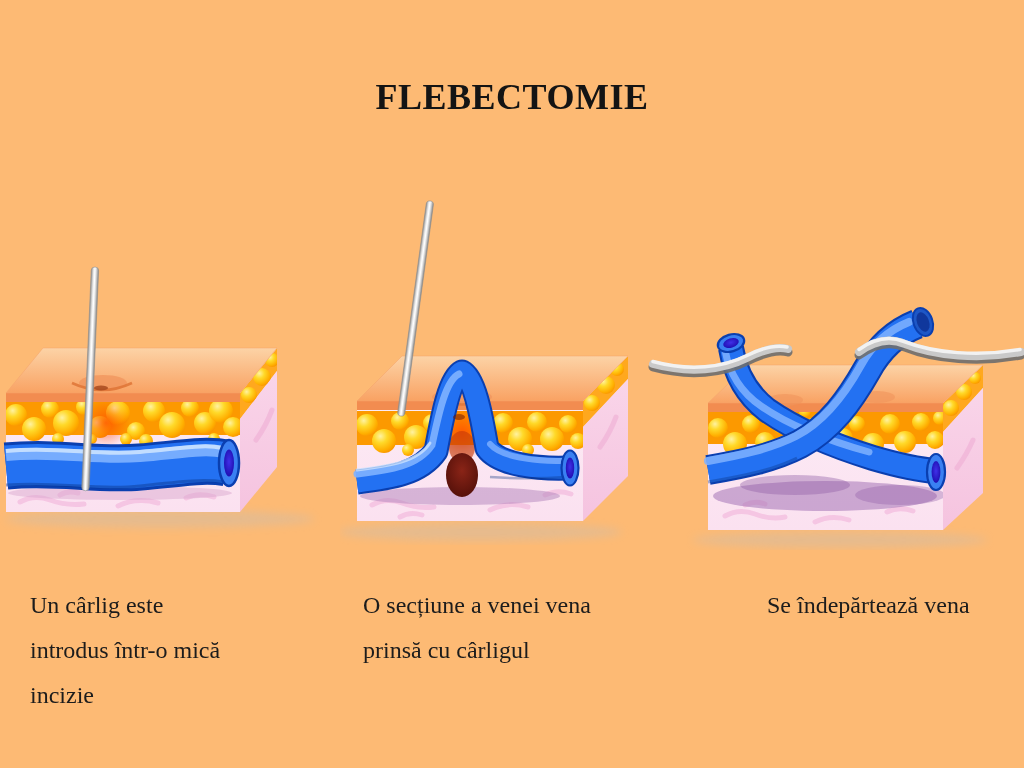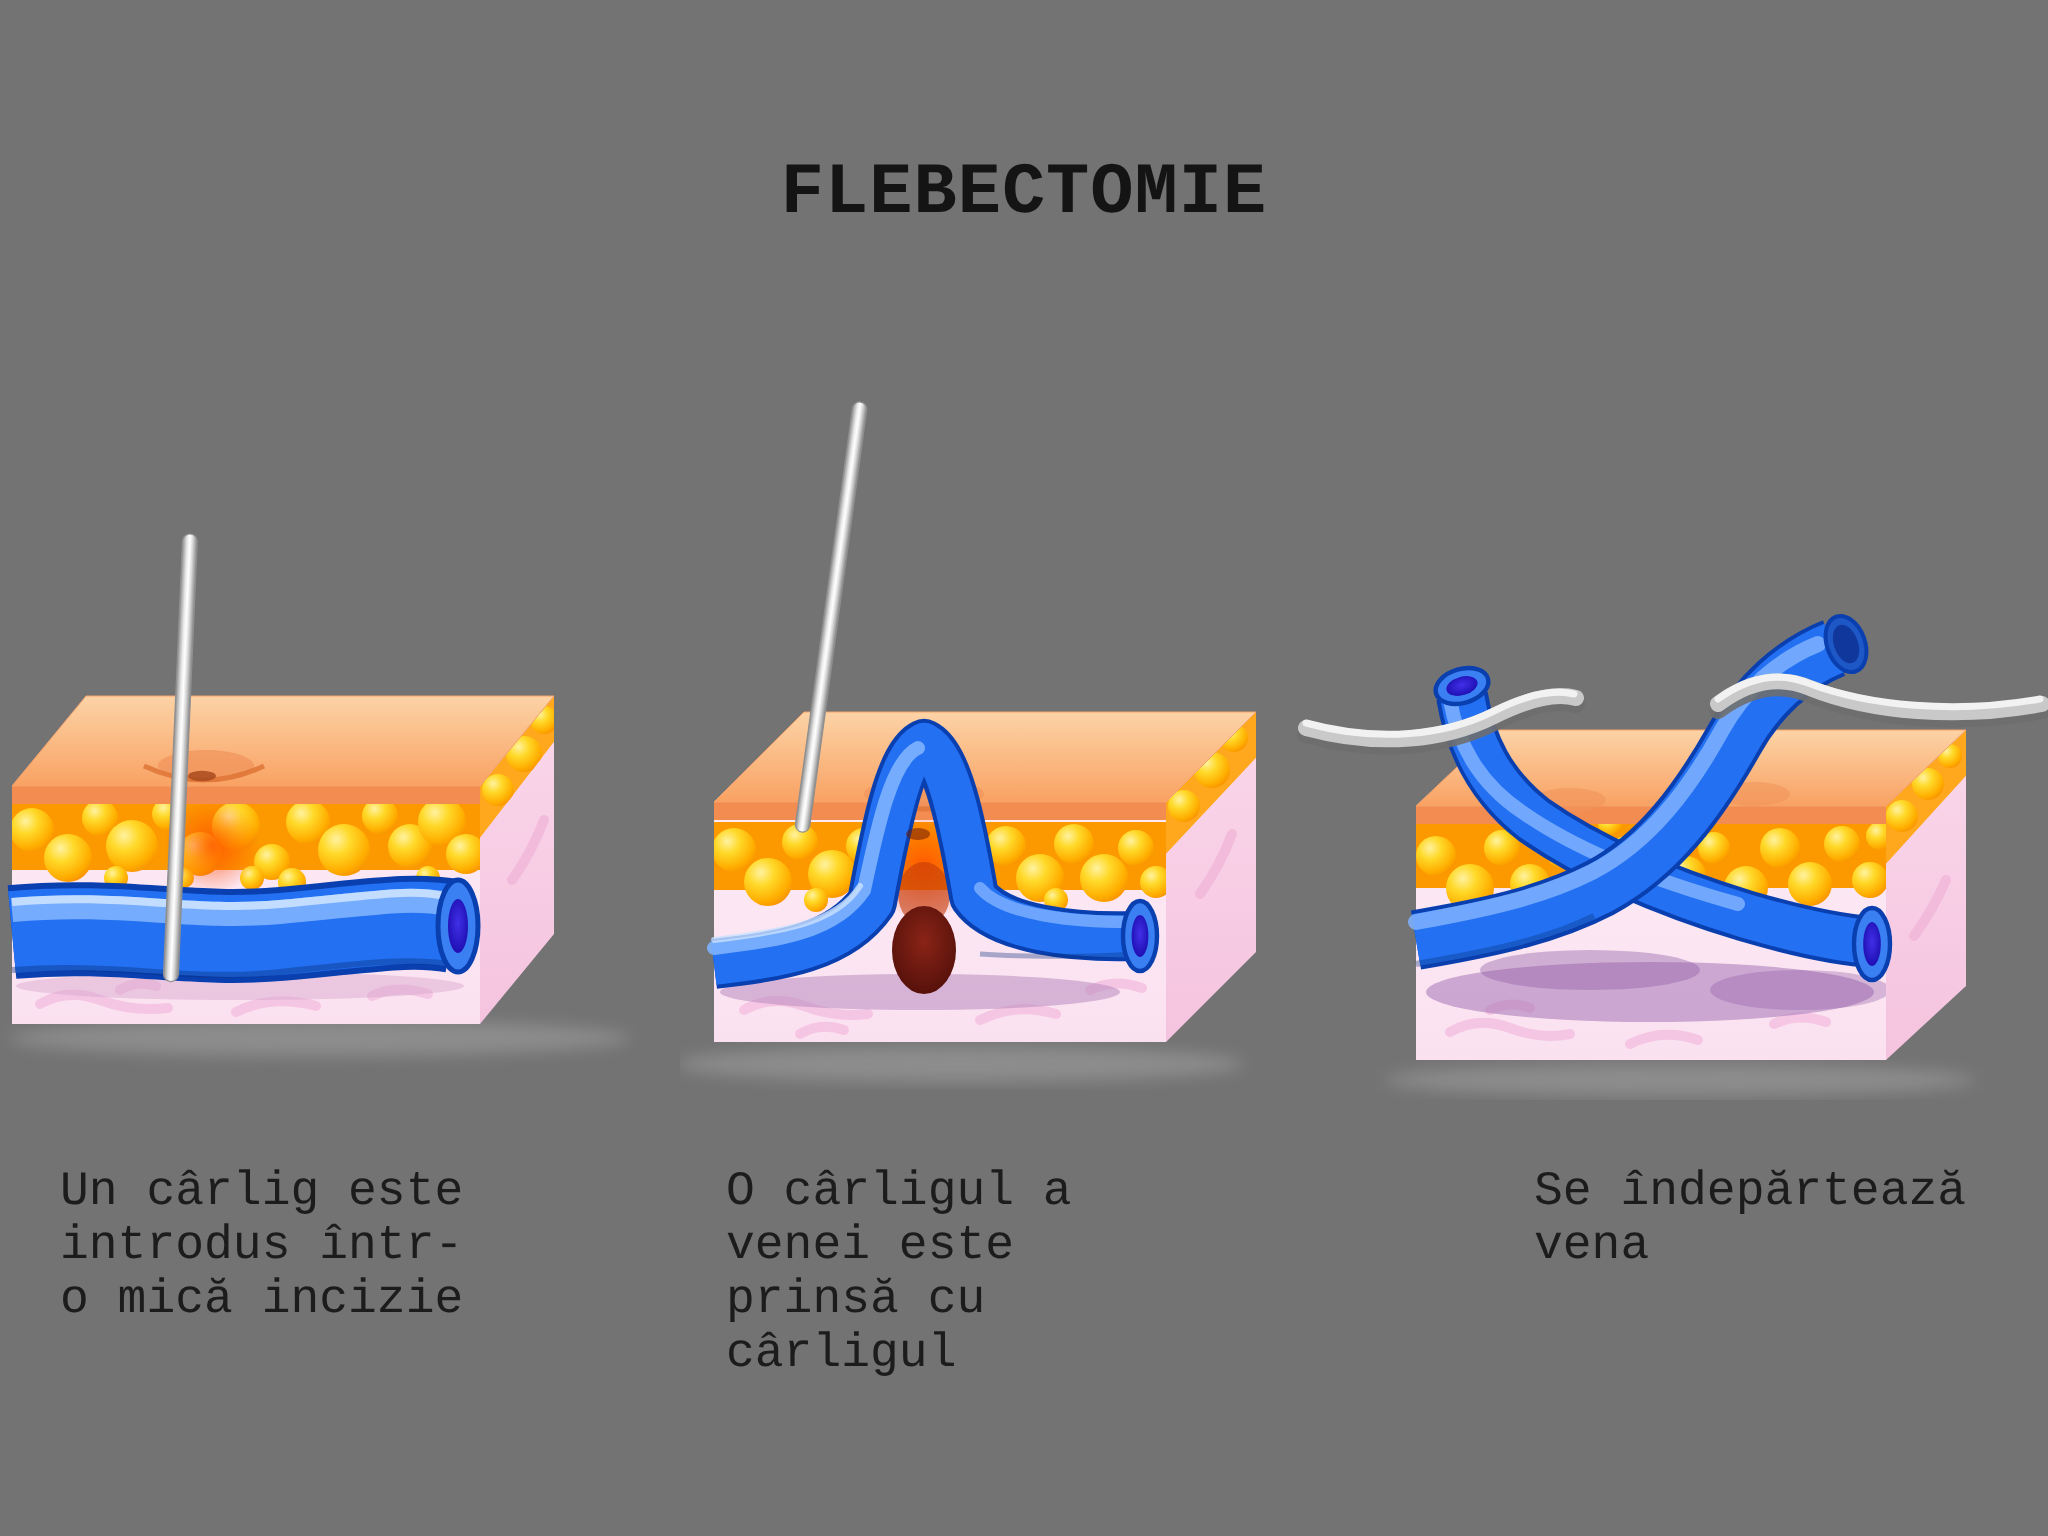--- a/index.html
+++ b/index.html
@@ -1,22 +1,22 @@
 <!DOCTYPE html>
 <html><head>
 <meta charset="utf-8">
 <style>
   html,body{margin:0;padding:0;background:#fff;}
-  .canvas{position:relative;width:1024px;height:768px;background:#737373;overflow:hidden;
-          font-family:Liberation Mono, monospace;}
+  .canvas{position:relative;width:1024px;height:768px;background:#fdba74;overflow:hidden;
+          font-family:Liberation Serif, serif;}
   .title{position:absolute;left:0;top:76px;width:100%;margin:0;text-align:center;
          font-size:36px;font-weight:700;letter-spacing:0.5px;color:#141414;}
   figure{margin:0;padding:0;}
   .illus{position:absolute;}
-  .caption{position:absolute;top:583px;margin:0;font-size:24px;line-height:27px;
+  .caption{position:absolute;top:583px;margin:0;font-size:24px;line-height:45px;
            color:#1c1c1c;font-weight:400;}
   #cap1{left:30px;width:210px;}
   #cap2{left:363px;width:240px;}
   #cap3{left:728px;width:240px;margin-left:39px;}
 </style>
 </head>
 <body>
 
 <div class="canvas">
 
@@ -242,21 +242,21 @@
         <path d="M150,292 C165,293 200,294 226,292" stroke="#08307E" stroke-width="2.5" opacity="0.35"></path>
         <ellipse cx="230" cy="283" rx="8.5" ry="17.5" fill="#3A80F2" stroke="#0A3FB0" stroke-width="2.2"></ellipse>
         <ellipse cx="230" cy="283" rx="4.2" ry="10.5" fill="url(#b-lum)"></ellipse>
       </g>
 
       <ellipse cx="119" cy="232" rx="6" ry="3" fill="#6E1C06" opacity="0.55"></ellipse>
       <g transform="rotate(7.8 90 18)">
         <rect x="86.4" y="16" width="7.2" height="217" rx="3.6" fill="url(#b-metal)" stroke="#8F8F8F" stroke-width="0.6"></rect>
       </g>
     </svg>
-    <figcaption id="cap2" class="caption">O cârligul a venei este prinsă cu cârligul</figcaption>
+    <figcaption id="cap2" class="caption">O secțiune a venei vena prinsă cu cârligul</figcaption>
   </figure>
 
   <figure>
     <svg class="illus" style="left:645px;top:300px" width="379" height="250" viewBox="0 0 379 250">
       <defs>
         <linearGradient id="c-top" x1="0" y1="0" x2="0" y2="1">
             <stop offset="0" stop-color="#FCD3A6"></stop>
             <stop offset="1" stop-color="#F9A263"></stop>
           </linearGradient>
         <linearGradient id="c-side" x1="0" y1="0" x2="0" y2="1">

